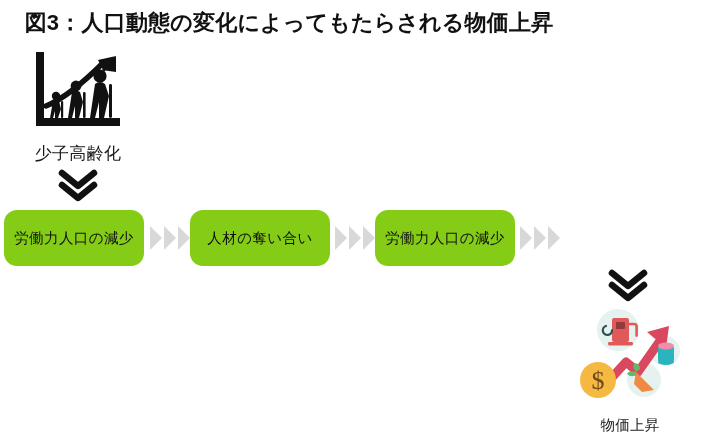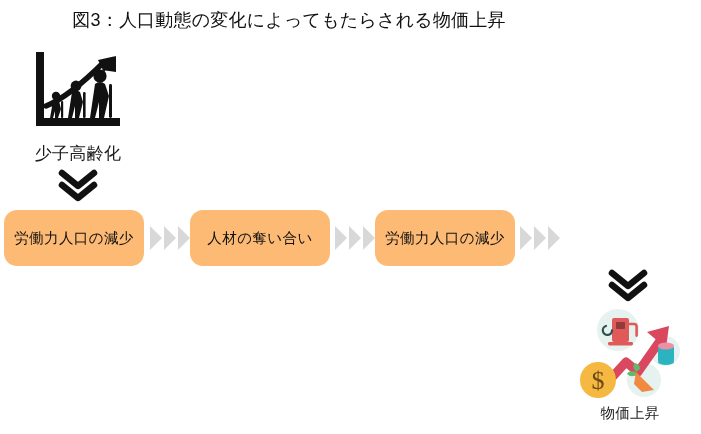--- a/index.html
+++ b/index.html
@@ -16,22 +16,22 @@
     color: #1a1a1a;
   }
 
   
   .title {
     position: absolute;
     top: 8px;
     left: 0;
     width: 578px;
     text-align: center;
-    font-size: 18px;
-    font-weight: normal;
+    font-size: 22px;
+    font-weight: bold;
     letter-spacing: 0.2px;
     color: #111111;
     white-space: nowrap;
   }
 
   
   .aging-block {
     position: absolute;
     left: 14px;
     top: 48px;
@@ -67,21 +67,21 @@
     left: 0;
     top: 210px;
     width: 701px;
     height: 56px;
   }
   .flow-box {
     position: absolute;
     top: 0;
     height: 56px;
     border-radius: 13px;
-    background: #fdba74;
+    background: #84cc16;
     display: flex;
     align-items: center;
     justify-content: center;
     box-sizing: border-box;
   }
   .flow-box .box-label {
     font-size: 14.5px;
     color: #111111;
     letter-spacing: 0.4px;
     white-space: nowrap;
@@ -108,21 +108,21 @@
     top: 304px;
     width: 140px;
   }
   .inflation-icon {
     width: 120px;
     height: 96px;
     margin: 0 auto;
     display: block;
   }
   .inflation-label {
-    margin-top: 4px;
+    margin-top: 16px;
     text-align: center;
     font-size: 14.5px;
     color: #1a1a1a;
     letter-spacing: 0.3px;
     white-space: nowrap;
   }
 </style>
 </head>
 <body>
 

